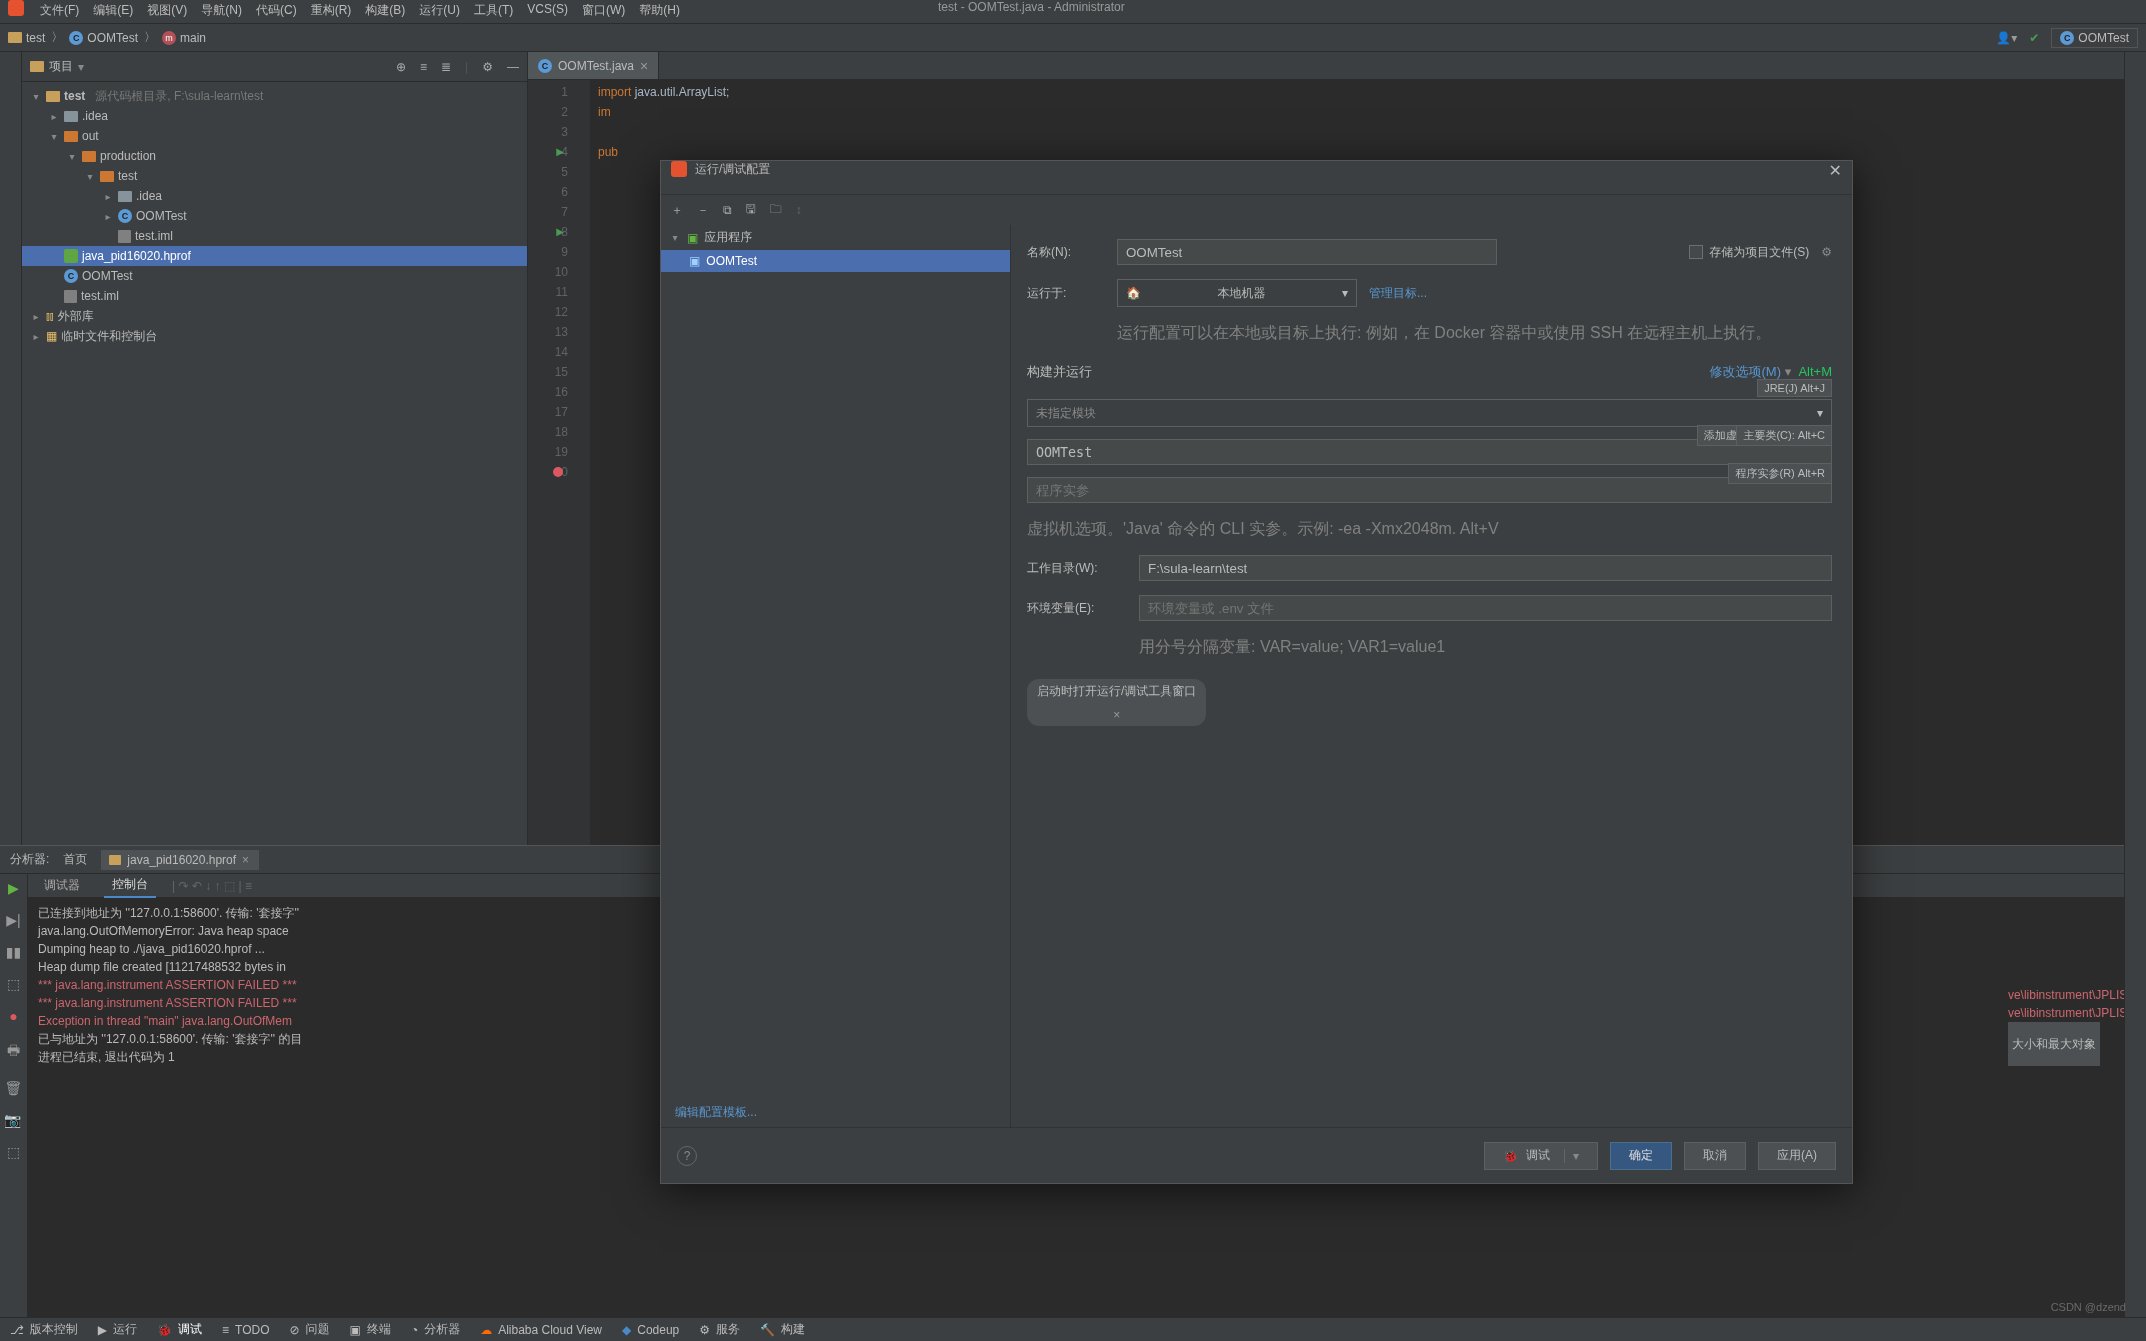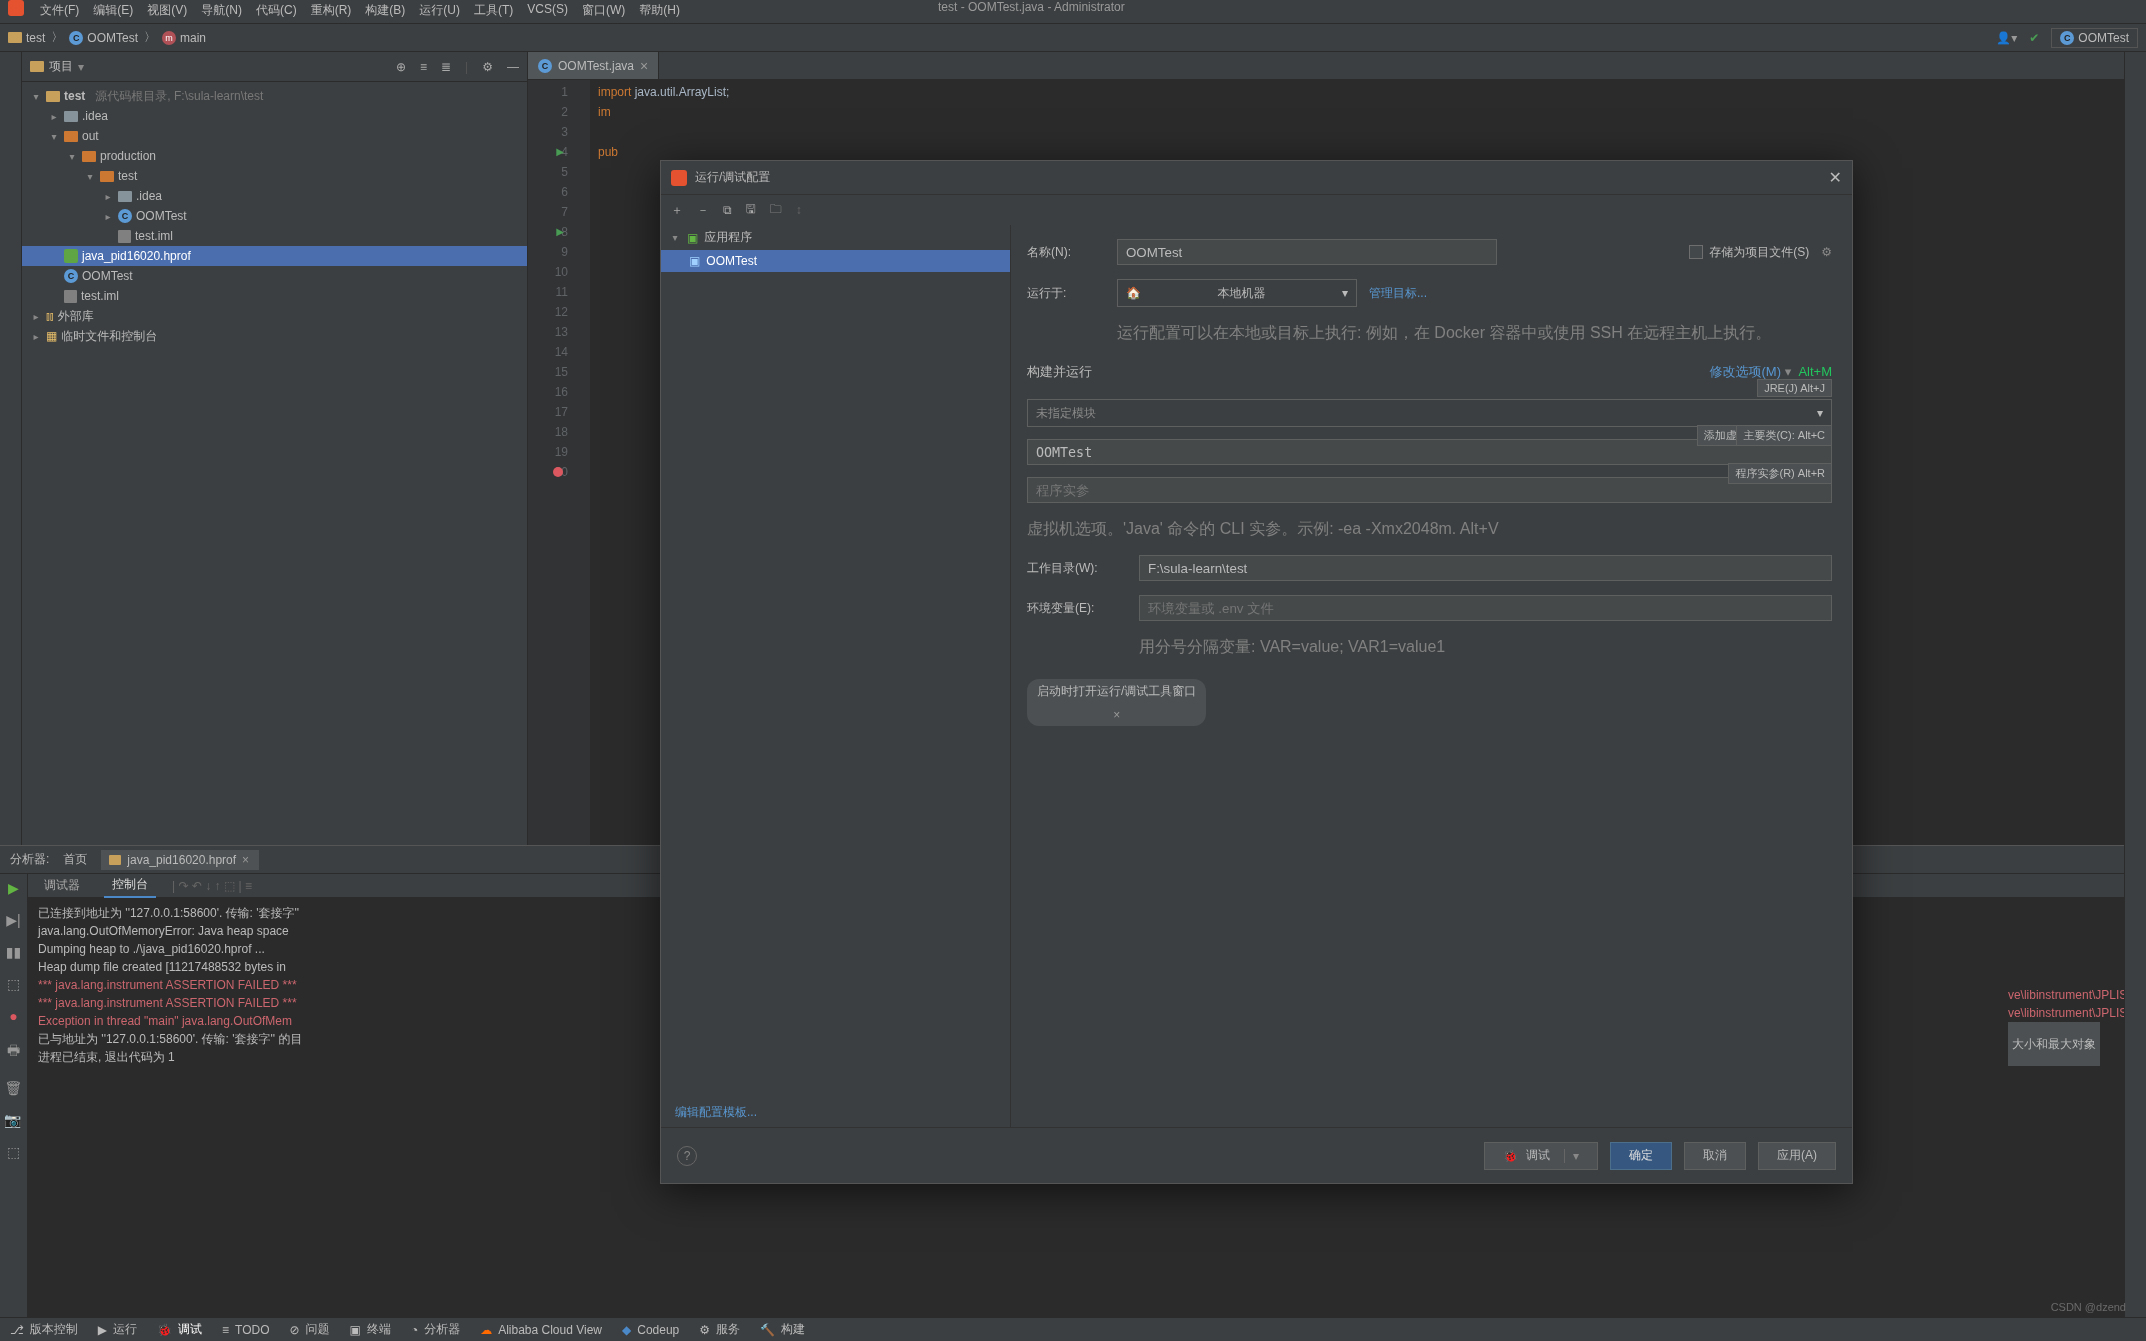--- a/index.html
+++ b/index.html
@@ -59,21 +59,21 @@
     .console-area .norm{color:#bbb;}
     
     .statusbar { position:absolute; bottom:0; height:24px; background:#3c3f41; display:flex; align-items:center; padding:0 10px; gap:20px; border-top:1px solid #2b2b2b; left:0; right:0;}
     .status-item{display:flex; align-items:center; gap:6px; color:#bbb;}
     .status-item.active{color:#fff;}
 
     .right-strip { width:22px; background:#3c3f41; border-left:1px solid #2b2b2b; position:absolute; right:0; top:52px; bottom:24px;}
 
     
     .dialog { position:absolute; left:660px; top:160px; width:1193px; height:1024px; background:#3c3f41; border:1px solid #555; box-shadow:0 8px 40px rgba(0,0,0,0.6); display:flex; flex-direction:column; z-index:50;}
-    .dialog-title { height:34px; display:flex; align-items:center; padding:0 10px; color:#bbb; gap:8px; border-bottom:1px solid #323232;}
+    .dialog-title { height:34px; display:flex; align-items:flex-start; padding:0 10px; color:#bbb; gap:8px; border-bottom:1px solid #323232;}
     .dialog-title .dlg-logo{width:16px;height:16px;background:#e5522f;border-radius:3px;}
     .dialog-title .close{margin-left:auto; color:#bbb; font-size:16px;}
     .dialog-toolbar{height:30px; display:flex; align-items:center; padding:0 10px; gap:14px; color:#aaa;}
     .dlg-body{flex:1; display:flex; min-height:0;}
     .dlg-sidebar{width:350px; border-right:1px solid #323232; background:#3c3f41; padding-top:0px;}
     .dlg-sidebar .cat{display:flex; align-items:center; gap:6px; padding:4px 8px;}
     .dlg-sidebar .item{background:#4b6eaf; display:flex; align-items:center; gap:6px; padding:4px 28px; color:#fff;}
     .dlg-right{flex:1; padding:0 20px 0 16px; overflow:hidden; position:relative;}
     .form-row{display:flex; align-items:center; gap:12px; margin-top:14px;}
     .form-label{width:78px; color:#bbb; text-align:left;}

